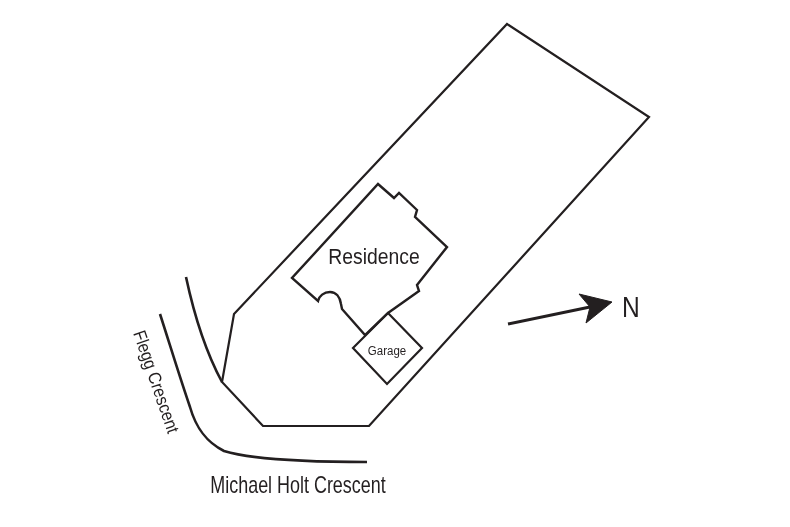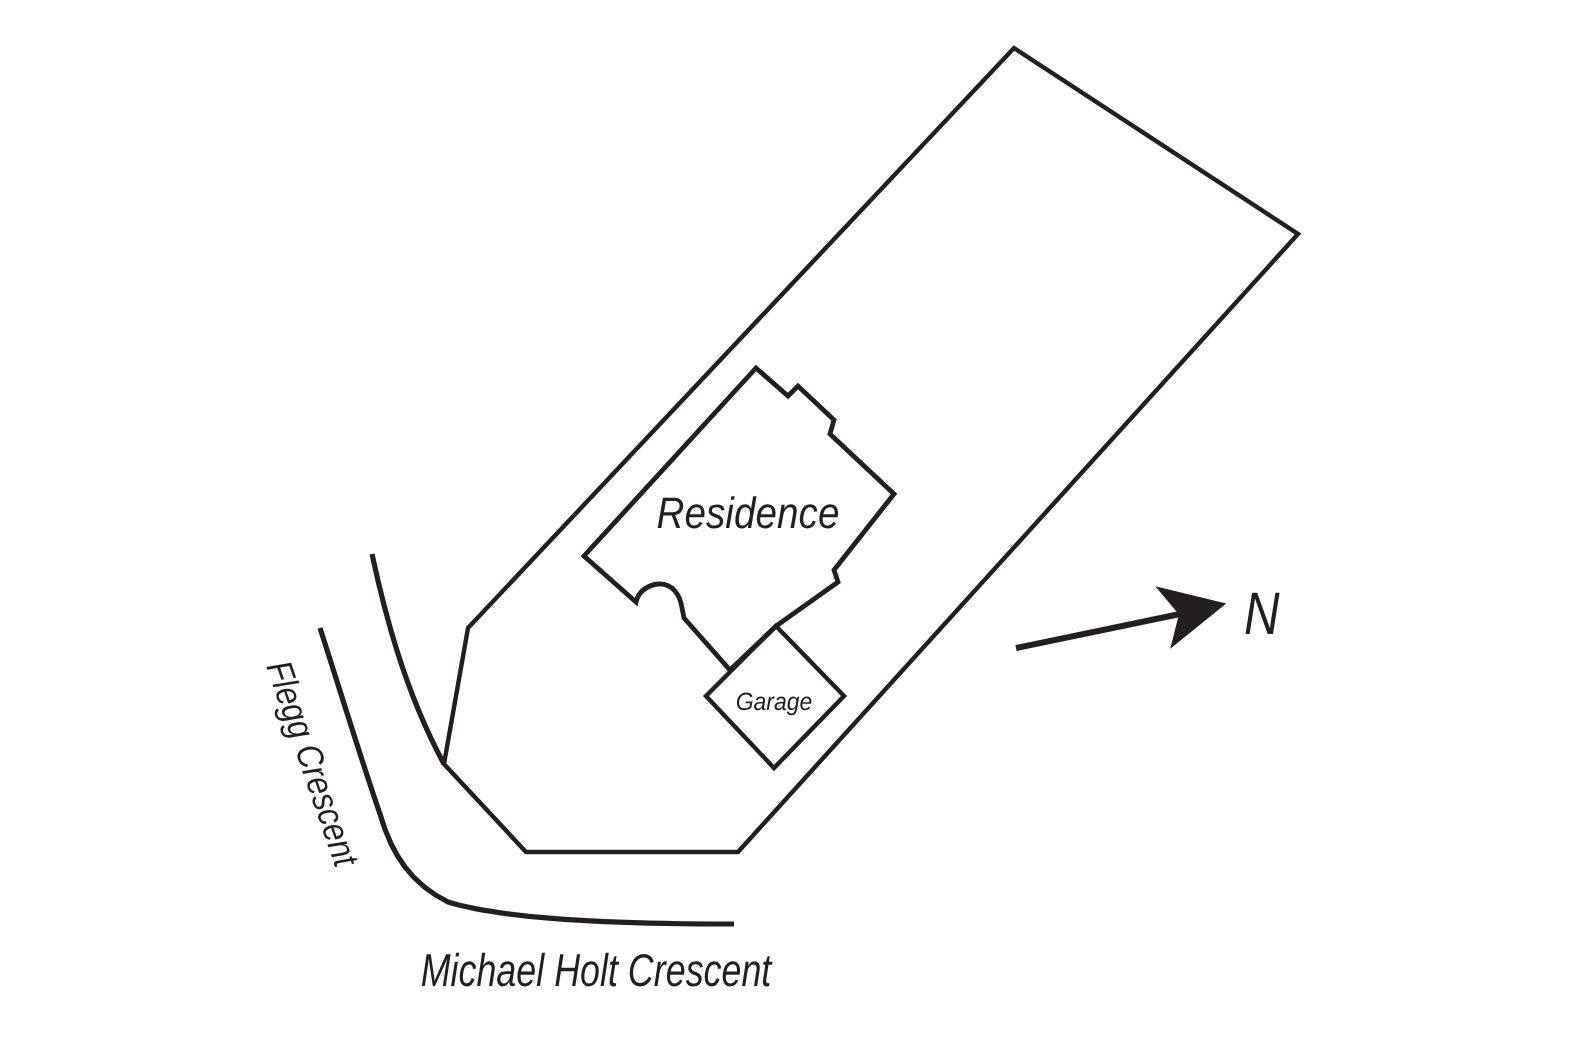--- a/index.html
+++ b/index.html
@@ -7,21 +7,20 @@
     padding: 0;
     background: #ffffff;
   }
   #stage {
     position: relative;
     width: 790px;
     height: 527px;
     background: #ffffff;
     overflow: hidden;
     font-family: "Liberation Sans", sans-serif;
-    font-style: italic;
   }
   svg { display: block; }
   text {
     font-family: "Liberation Sans", sans-serif;
     fill: #231f20;
   }
   .lbl-residence { font-size: 22px; }
   .lbl-garage    { font-size: 12.5px; }
   .lbl-street    { font-size: 18px; }
   .lbl-street-bottom { font-size: 23px; }

